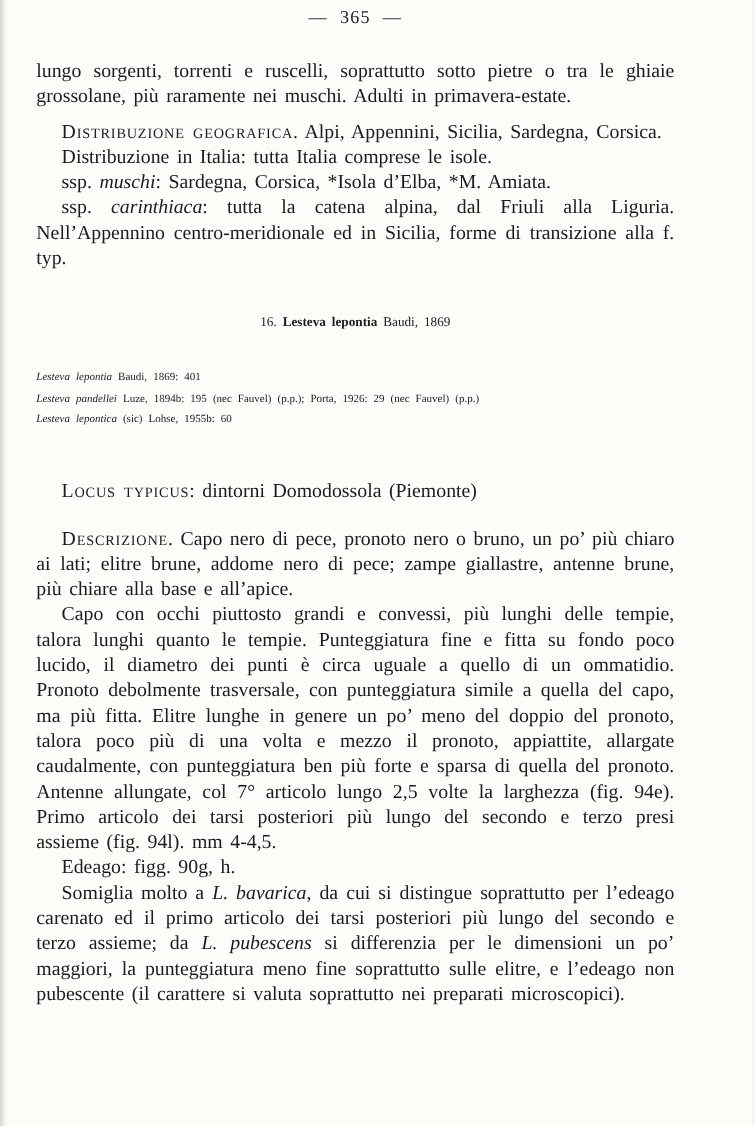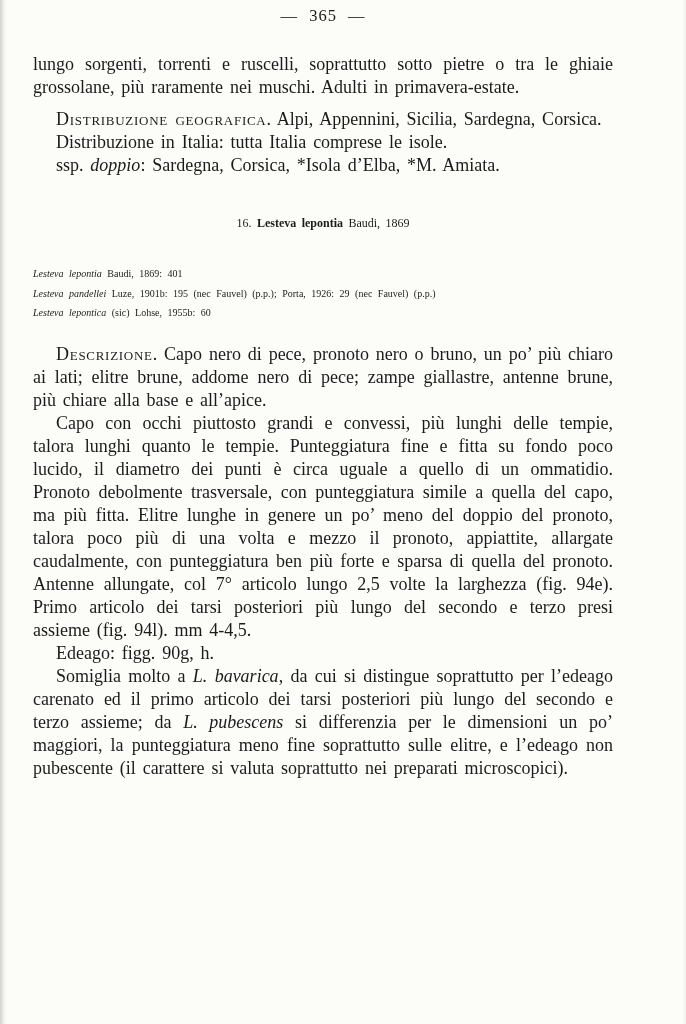--- a/index.html
+++ b/index.html
@@ -86,31 +86,33 @@
 <div class="content">
 
   <div class="running-head">— 365 —</div>
 
   <p class="p-intro">lungo sorgenti, torrenti e ruscelli, soprattutto sotto pietre o tra le ghiaie grossolane, più raramente nei muschi. Adulti in primavera-estate.</p>
 
   <p class="ind sp-before"><span class="sc">Distribuzione geografica</span><span>. Alpi, Appennini, Sicilia, Sardegna, Corsica.</span></p>
 
   <p class="ind">Distribuzione in Italia: tutta Italia comprese le isole.</p>
 
-  <p class="ind"><span>ssp. </span><i>doppio</i><span>: Sardegna, Corsica, *Isola d’Elba, *M. Amiata.</span></p>
+  <p class="ind"><span>ssp. </span><i>muschi</i><span>: Sardegna, Corsica, *Isola d’Elba, *M. Amiata.</span></p>
 
+  <p class="ind"><span>ssp. </span><i>carinthiaca</i><span>: tutta la catena alpina, dal Friuli alla Liguria. Nell’Appennino centro-meridionale ed in Sicilia, forme di transizione alla f. typ.</span></p>
 
   <h2><span>16. </span><b>Lesteva lepontia</b><span> Baudi, 1869</span></h2>
 
   <div class="synonymy">
     <div class="syn-line"><i>Lesteva lepontia</i><span> Baudi, 1869: 401</span></div>
-    <div class="syn-line"><i>Lesteva pandellei</i><span> Luze, 1901b: 195 (nec Fauvel) (p.p.); Porta, 1926: 29 (nec Fauvel) (p.p.)</span></div>
+    <div class="syn-line"><i>Lesteva pandellei</i><span> Luze, 1894b: 195 (nec Fauvel) (p.p.); Porta, 1926: 29 (nec Fauvel) (p.p.)</span></div>
     <div class="syn-line"><i>Lesteva lepontica</i><span> (sic) Lohse, 1955b: 60</span></div>
   </div>
 
+  <p class="ind p-locus"><span class="sc">Locus typicus</span><span>: dintorni Domodossola (Piemonte)</span></p>
 
   <p class="ind p-descr1"><span class="sc">Descrizione</span><span>. Capo nero di pece, pronoto nero o bruno, un po’ più chiaro ai lati; elitre brune, addome nero di pece; zampe giallastre, antenne brune, più chiare alla base e all’apice.</span></p>
 
   <p class="ind">Capo con occhi piuttosto grandi e convessi, più lunghi delle tempie, talora lunghi quanto le tempie. Punteggiatura fine e fitta su fondo poco lucido, il diametro dei punti è circa uguale a quello di un ommatidio. Pronoto debolmente trasversale, con punteggiatura simile a quella del capo, ma più fitta. Elitre lunghe in genere un po’ meno del doppio del pronoto, talora poco più di una volta e mezzo il pronoto, appiattite, allargate caudalmente, con punteggiatura ben più forte e sparsa di quella del pronoto. Antenne allungate, col 7° articolo lungo 2,5 volte la larghezza (fig. 94e). Primo articolo dei tarsi posteriori più lungo del secondo e terzo presi assieme (fig. 94l). mm 4-4,5.</p>
 
   <p class="ind">Edeago: figg. 90g, h.</p>
 
   <p class="ind"><span>Somiglia molto a </span><i>L. bavarica</i><span>, da cui si distingue soprattutto per l’edeago carenato ed il primo articolo dei tarsi posteriori più lungo del secondo e terzo assieme; da </span><i>L. pubescens</i><span> si differenzia per le dimensioni un po’ maggiori, la punteggiatura meno fine soprattutto sulle elitre, e l’edeago non pubescente (il carattere si valuta soprattutto nei preparati microscopici).</span></p>
 
 </div>

